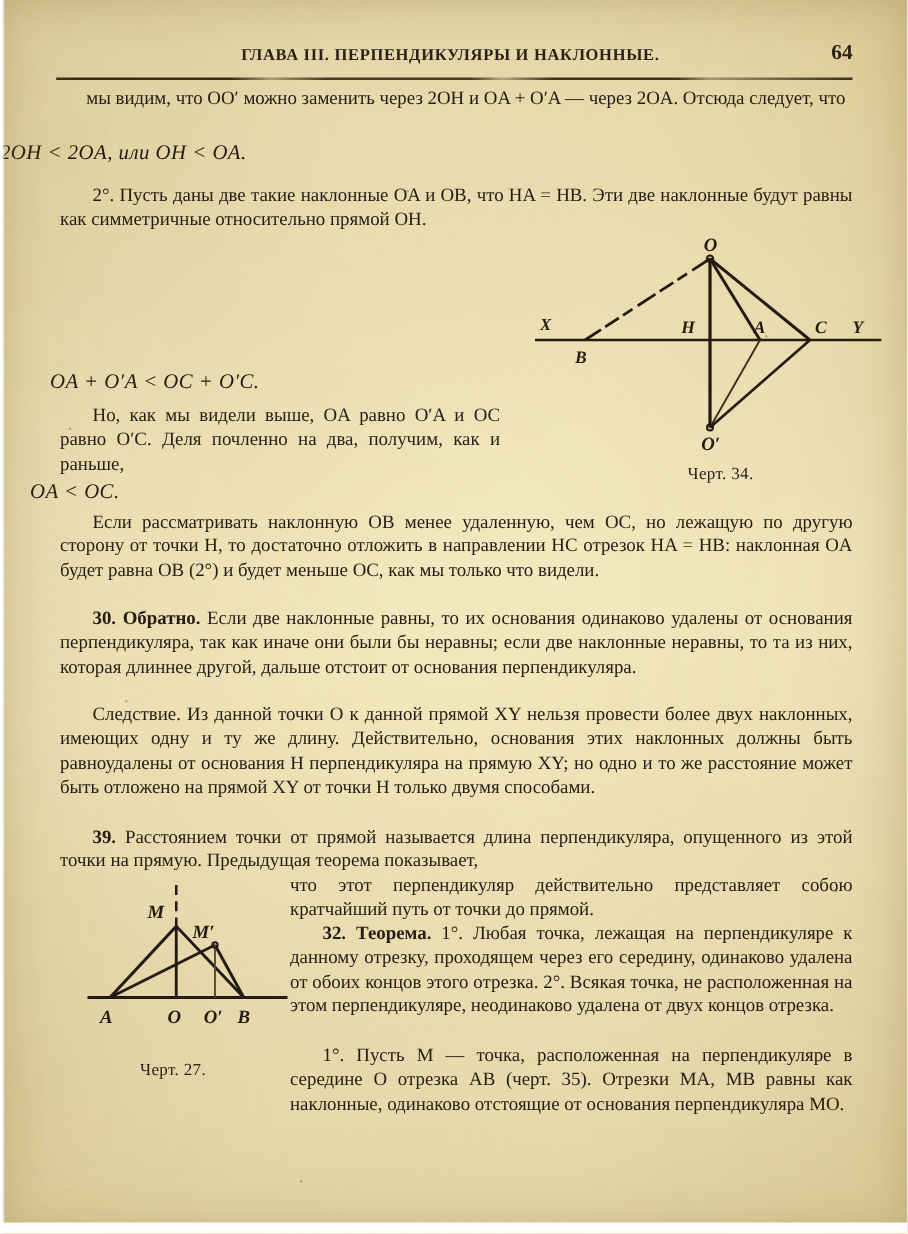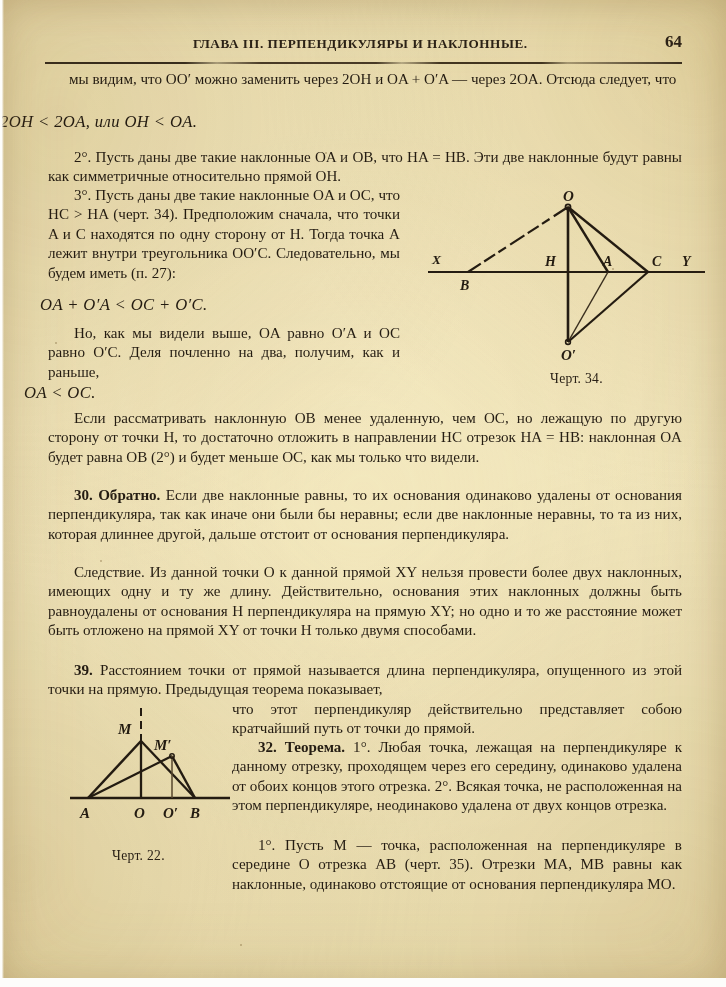--- a/index.html
+++ b/index.html
@@ -150,21 +150,20 @@
     <div class="header-pageno">64</div>
   </div>
   <div class="header-rule"></div>
 
   <div class="txt" style="left:48px; top:70px; width:634px;margin-left:21px;">мы видим, что OO′ можно заменить через 2OH и OA + O′A — через 2OA. Отсюда следует, что</div>
 
   <div class="mathline" style="left:0; top:112px;">2OH &lt; 2OA, или OH &lt; OA.</div>
 
   <div class="txt" style="left:48px; top:148px; width:634px; text-indent:26px;">2°. Пусть даны две такие наклонные OA и OB, что HA = HB. Эти две наклонные будут равны как симметричные относительно прямой OH.</div>
 
-  <div class="txt" style="left:48px; top:186px; width:352px; text-indent:26px;">3°. Пусть даны две такие наклонные OA и OC, что HC &gt; HA (черт. 34). Предположим сначала, что точки A и C находятся по одну сторону от H. Тогда точка A лежит внутри треугольника OO′C. Следовательно, мы будем иметь (п. 27):</div>
 
   <div class="mathline left-col" style="left:40px; top:295px;font-style:italic;">OA + O′A &lt; OC + O′C.</div>
 
   <div class="txt" style="left:48px; top:324px; width:352px; text-indent:26px;">Но, как мы видели выше, OA равно O′A и OC равно O′C. Деля почленно на два, получим, как и раньше,</div>
 
   <div class="mathline left-col" style="left:24px; top:383px;">OA &lt; OC.</div>
 
   <div class="fig" style="left:420px; top:190px;">
     <svg width="300" height="170" viewBox="0 0 300 170">
 
@@ -251,21 +250,21 @@
       <circle cx="110" cy="62" r="2.2" fill="none" stroke="#241c12" stroke-width="1.5"></circle>
 
       <text x="56" y="40" font-size="15">M</text>
       <text x="92" y="56" font-size="15">M′</text>
       <text x="18" y="124" font-size="15">A</text>
       <text x="72" y="124" font-size="15">O</text>
       <text x="101" y="124" font-size="15">O′</text>
       <text x="128" y="124" font-size="15">B</text>
     </svg>
   </div>
-  <div class="figcaption" style="left:112px; top:848px;">Черт. 22.</div>
+  <div class="figcaption" style="left:112px; top:848px;">Черт. 27.</div>
 
   <div class="speck" style="left:325px;top:152px;width:2px;height:2px;"></div>
   <div class="speck" style="left:612px;top:268px;width:2px;height:2px;"></div>
   <div class="speck" style="left:100px;top:560px;width:2px;height:2px;"></div>
   <div class="speck" style="left:668px;top:712px;width:2px;height:2px;"></div>
   <div class="speck" style="left:240px;top:944px;width:2px;height:2px;"></div>
   <div class="speck" style="left:412px;top:418px;width:2px;height:2px;"></div>
   <div class="speck" style="left:55px;top:342px;width:2px;height:2px;"></div>
 
   <div class="grain"></div>

